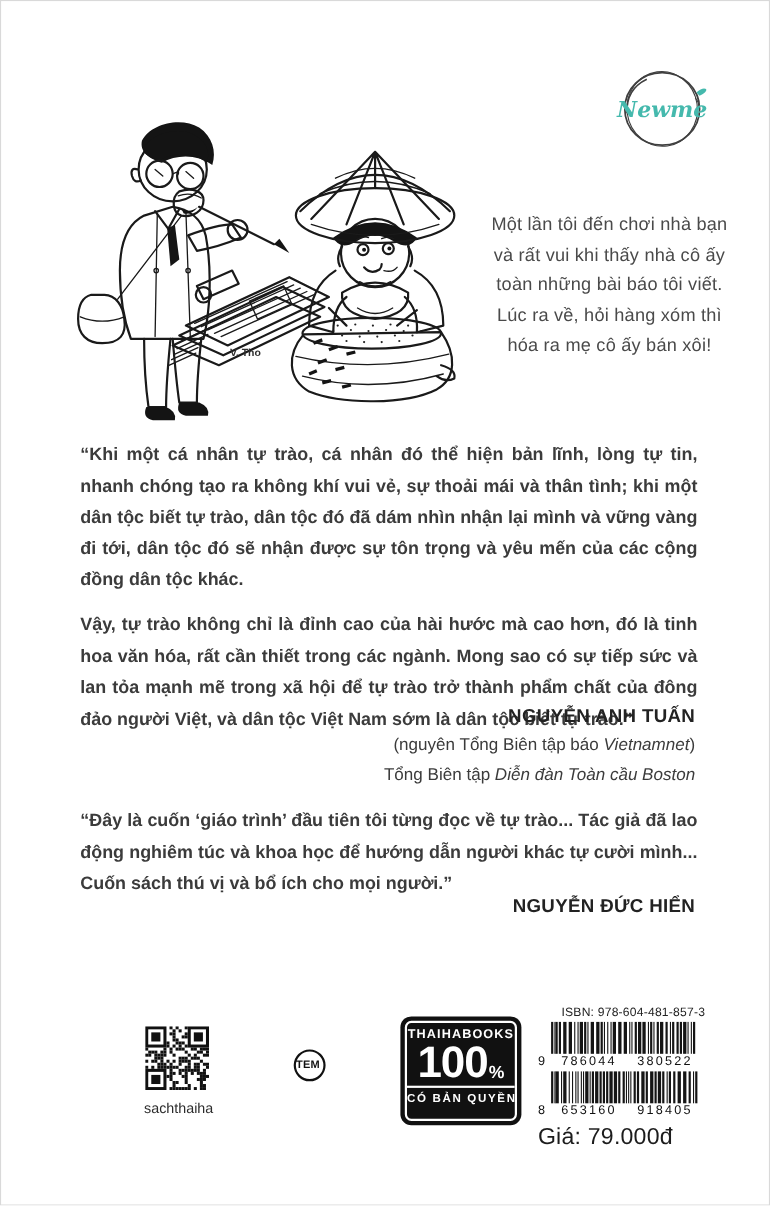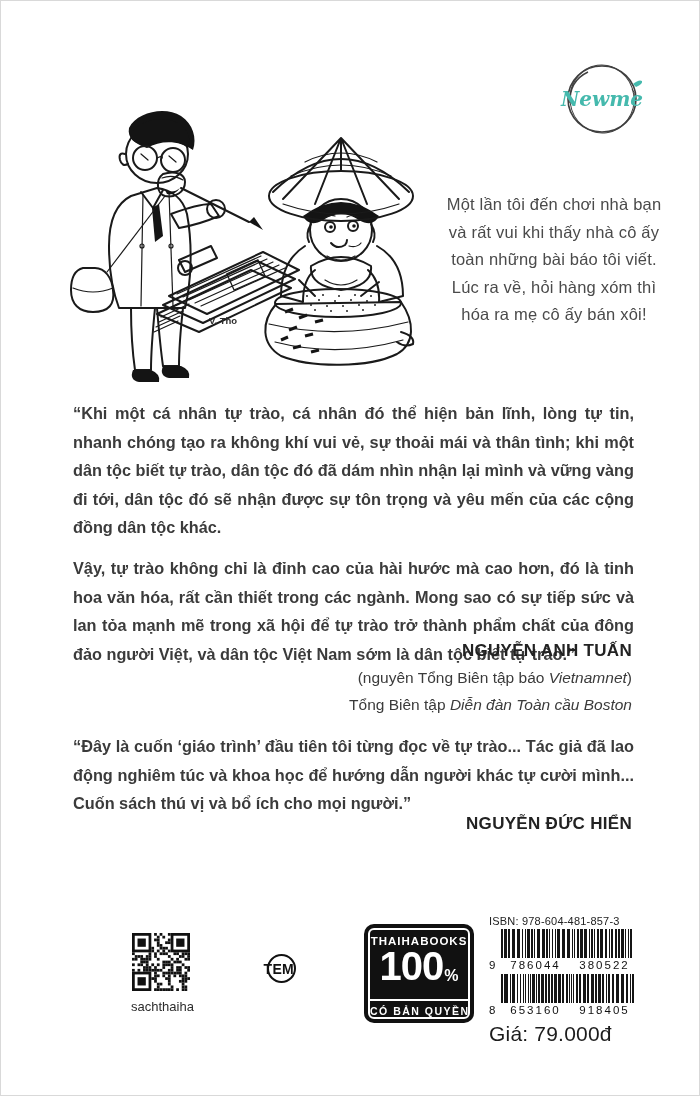--- a/index.html
+++ b/index.html
@@ -27,33 +27,33 @@
   .attrib{position:absolute; right:67px; text-align:right; line-height:27px;}
   .a1{top:636px;} .a2{top:809px;}
   .attrib .name{font-size:17px; font-weight:bold; color:#222; letter-spacing:.3px;}
   .attrib .role{font-size:15.5px; color:#3b3b3b;}
   .attrib .it{font-style:italic;}
   
   .qr-wrap{position:absolute; left:130px; top:932px; width:60px; text-align:center;}
   .qr-label{font-size:13px; color:#2c2c2c; margin-top:4px;}
   .tem{position:absolute; left:266px; top:953px; width:25px; height:25px;
     border:2.5px solid #111; border-radius:50%; display:flex; align-items:center;
-    justify-content:flex-end; font-size:14px; font-weight:bold; color:#111; letter-spacing:.3px;}
+    justify-content:flex-start; font-size:10px; font-weight:bold; color:#111; letter-spacing:.3px;}
   .badge{position:absolute; left:363px; top:923px; width:110px; height:99px;
     background:#111; border-radius:10px;}
   .badge-inner{position:absolute; inset:4px; border:2px solid #fff; border-radius:6px;
     display:flex; flex-direction:column; align-items:center; color:#fff; overflow:hidden;}
   .badge-l1{margin-top:5px; font-size:11.5px; font-weight:bold; letter-spacing:1px; white-space:nowrap;}
   .badge-l2{display:flex; align-items:flex-end; line-height:.85; margin-top:2px;}
   .badge-100{font-size:40px; font-weight:bold; letter-spacing:-1px;}
   .badge-pct{font-size:16px; font-weight:bold; margin-left:1px;}
-  .badge-l3{width:100%; border-top:2px solid #fff; margin-top:16px; padding:4px 0 2px 0;
+  .badge-l3{width:100%; border-top:2px solid #fff; margin-top:4px; padding:4px 0 2px 0;
     font-size:10.5px; font-weight:bold; letter-spacing:1.5px; text-align:center; white-space:nowrap;}
   .bc-block{position:absolute; left:488px; top:914px; width:152px;}
-  .isbn{font-size:11px; color:#222; text-align:left; letter-spacing:.2px; margin-bottom:2px;}
+  .isbn{font-size:11px; color:#222; text-align:right; letter-spacing:.2px; margin-bottom:2px;}
   .barcode{position:relative; margin-left:12px; width:138px;}
   .bc-bars{display:flex; height:29px; align-items:stretch;}
   .bc-bars span{display:block; height:100%;}
   .bc-bars .b{background:#151515;} .bc-bars .s{background:transparent;}
   .bc-digits{display:flex; font-size:11.5px; color:#111; margin-top:1px;}
   .bc-first{width:12px; margin-left:-12px;}
   .bc-grp{flex:1; text-align:center; letter-spacing:2px;}
   .price{font-size:21px; color:#1c1c1c; font-weight:500; margin-top:6px; letter-spacing:.2px;}
   svg .ln{fill:none; stroke:#1a1a1a; stroke-width:2; stroke-linecap:round; stroke-linejoin:round;}
   svg .th{fill:none; stroke:#1a1a1a; stroke-width:1.2; stroke-linecap:round;}

